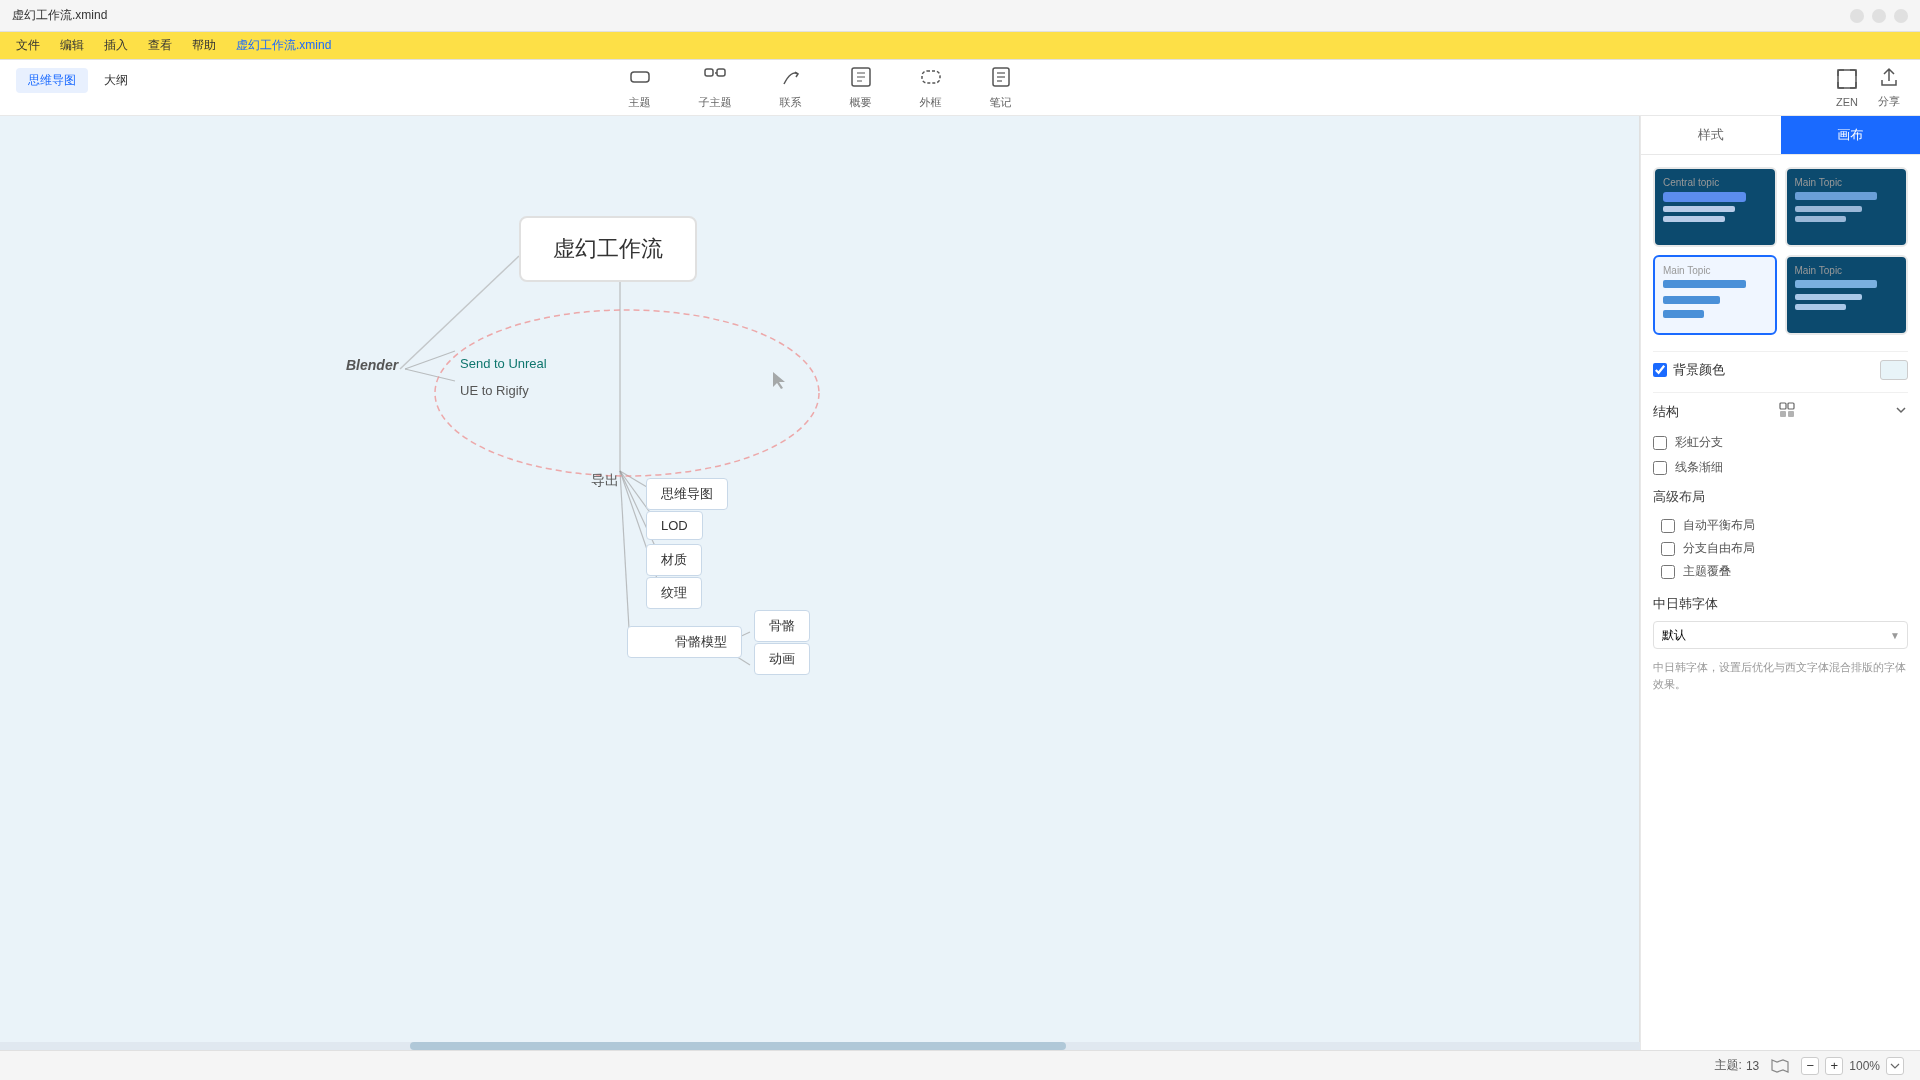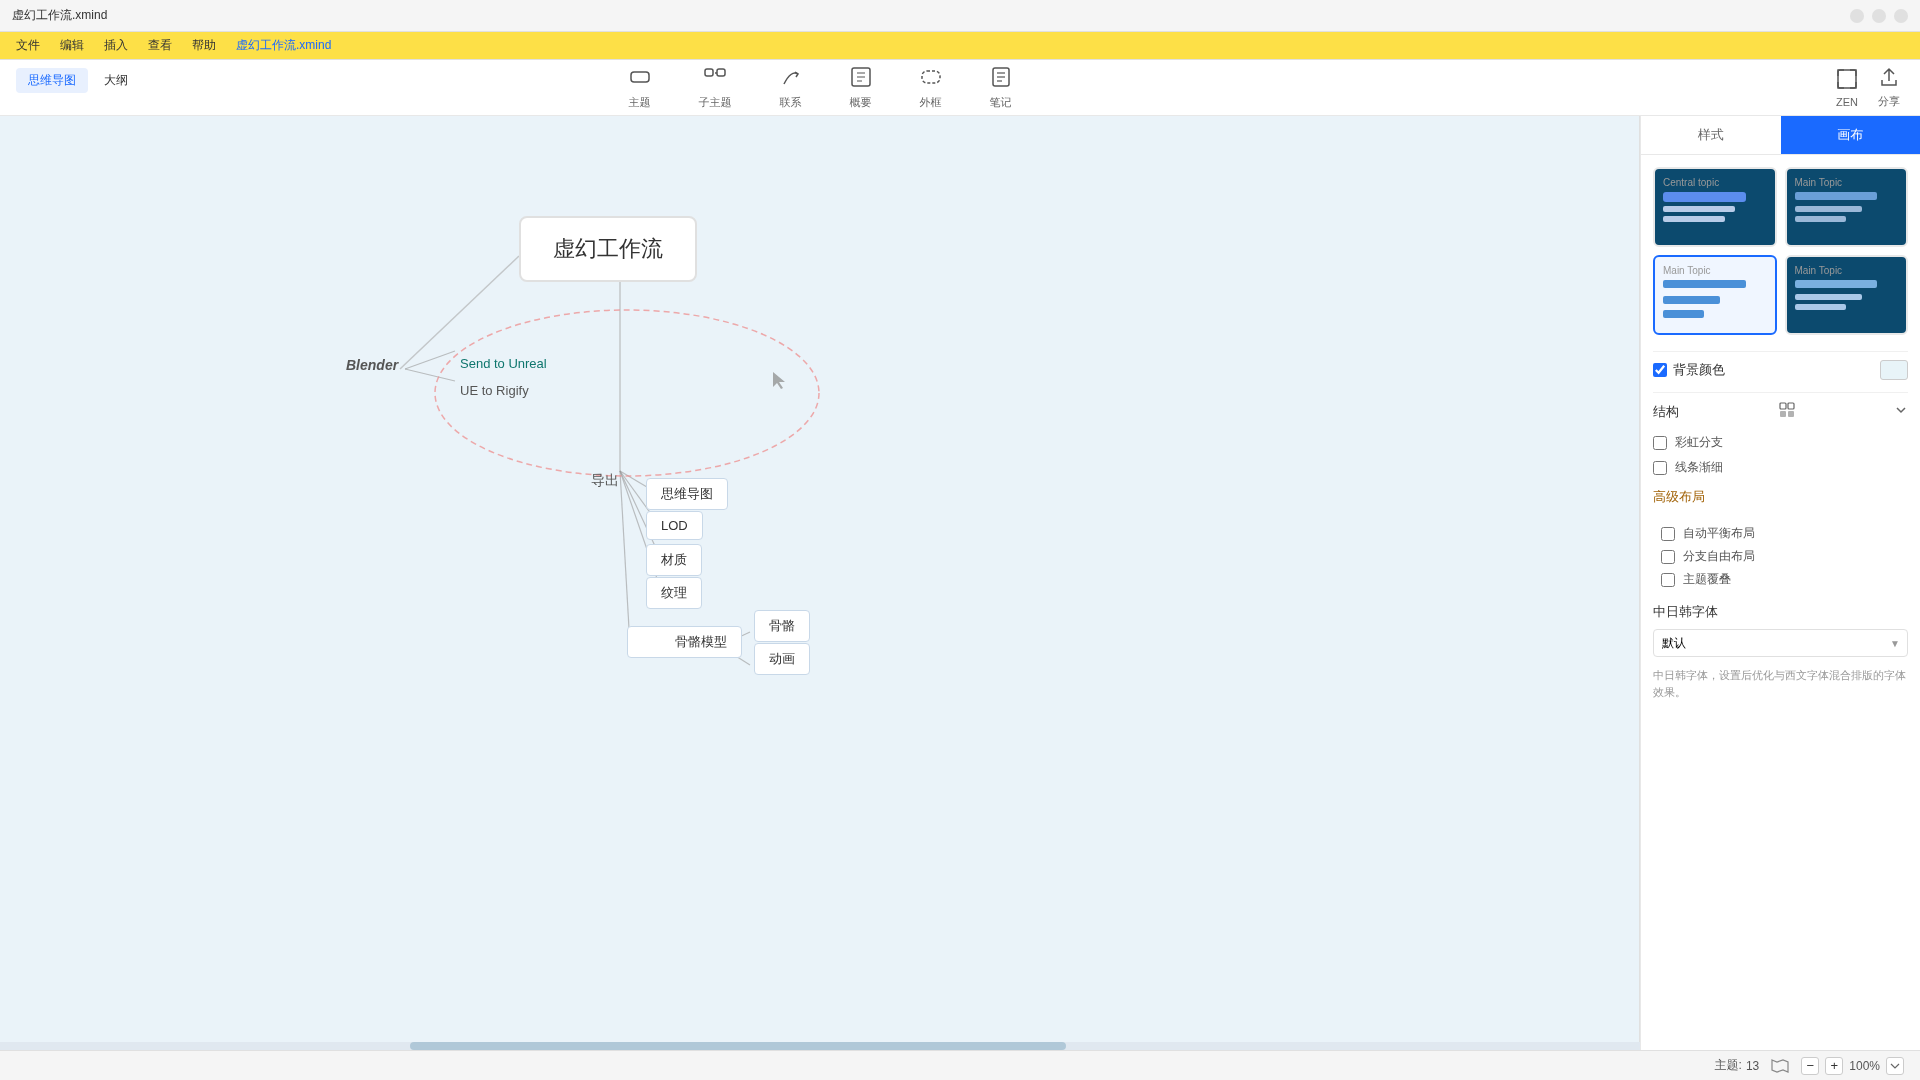--- a/index.html
+++ b/index.html
@@ -280,23 +280,23 @@
       font-size: 12px;
       color: #555;
       text-align: center;
     }
 
     .advanced-section {
       margin-top: 8px;
     }
     .advanced-title {
       font-size: 13px;
-      color: #a16207;
+      color: #404040;
       font-weight: 500;
-      margin-bottom: 16px;
+      margin-bottom: 8px;
     }
     .advanced-option {
       display: flex;
       align-items: center;
       gap: 8px;
       padding: 3px 8px;
     }
     .advanced-label {
       font-size: 12px;
       color: #555;

